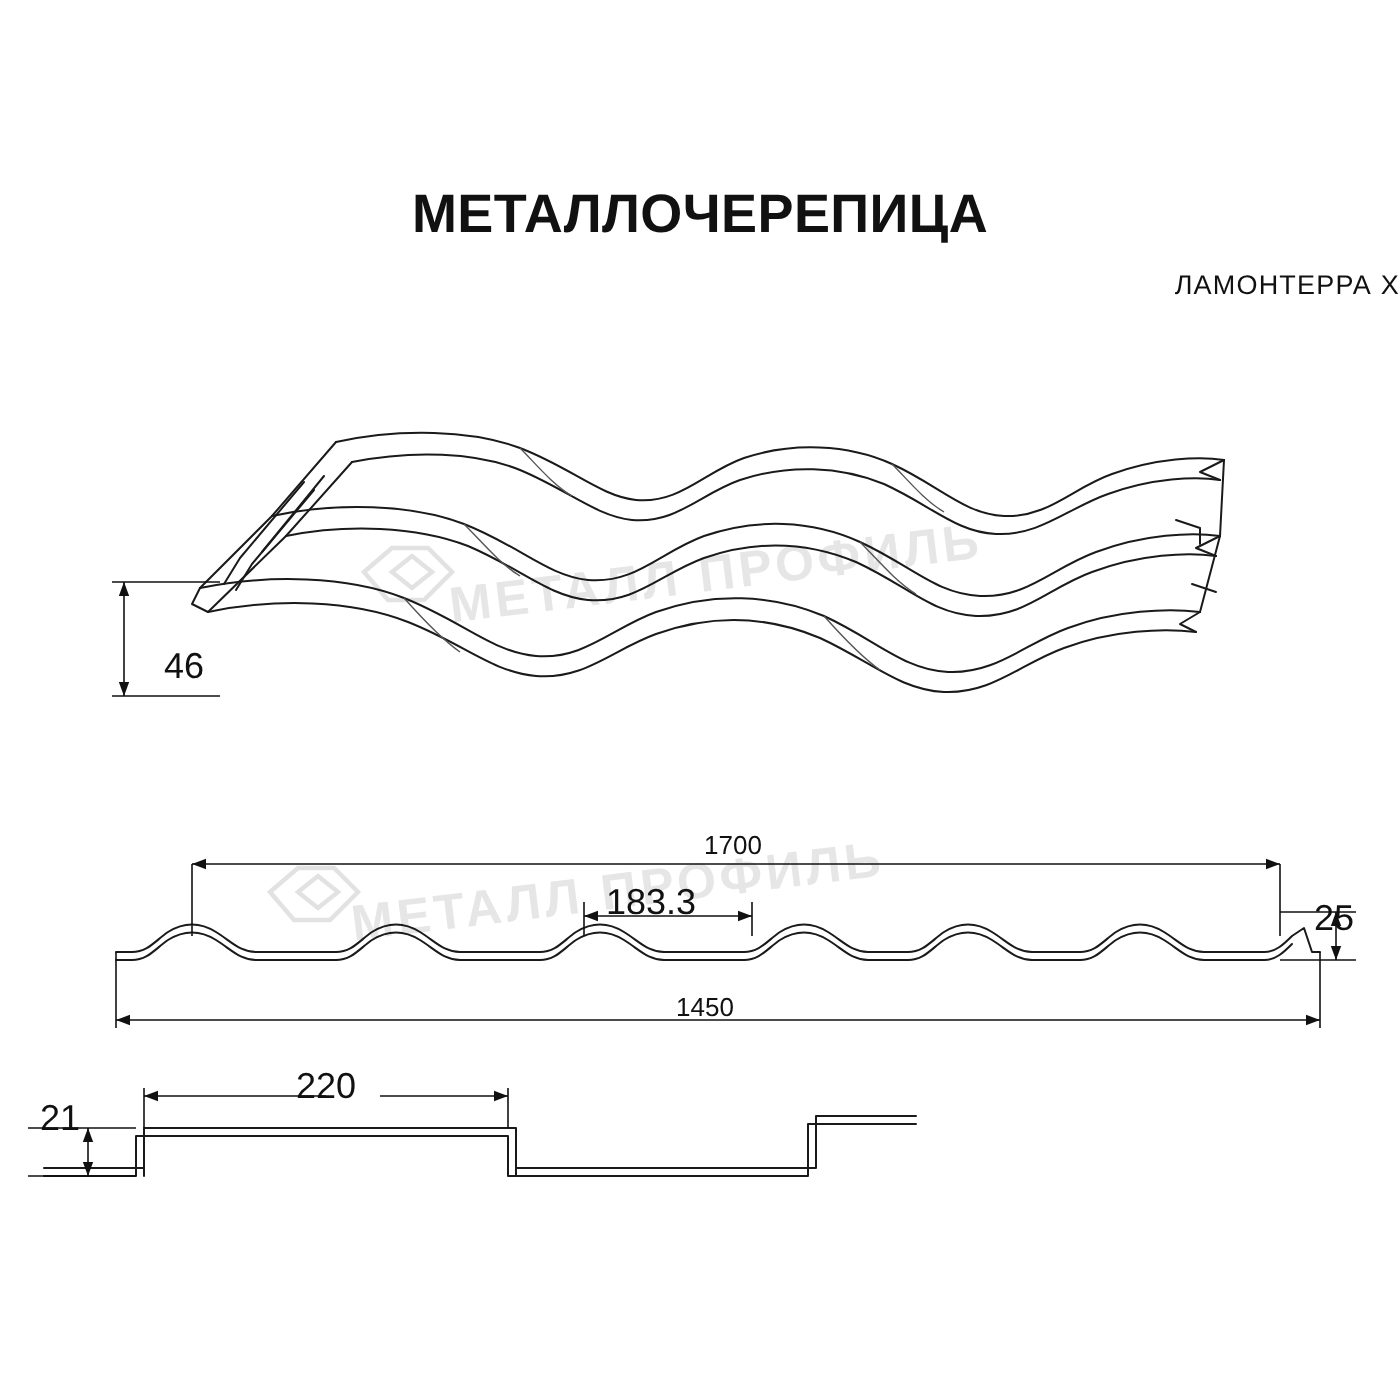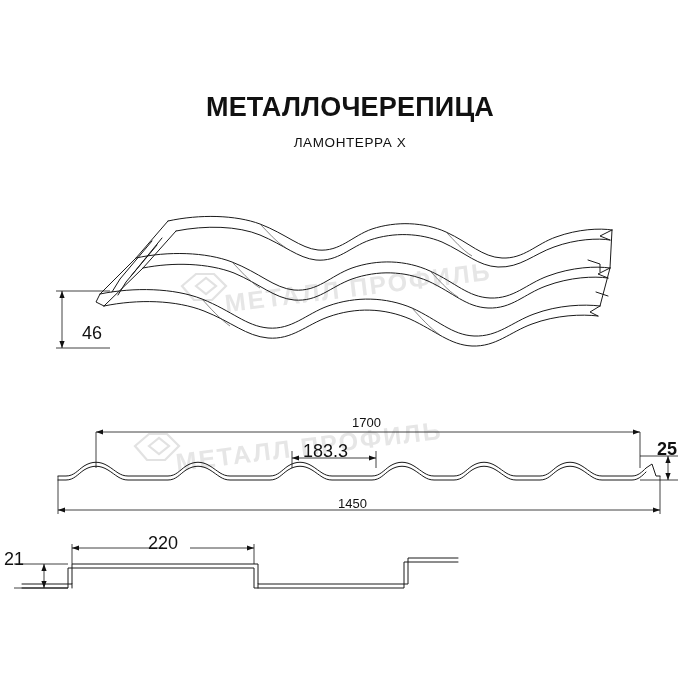--- a/index.html
+++ b/index.html
@@ -40,20 +40,21 @@
     color: #111111;
     margin: 0;
   }
   .sub-title {
     font-size: 13.5px;
     font-weight: normal;
     letter-spacing: 0.6px;
     line-height: 18px;
     color: #111111;
     margin: 12px 0 0 0;
+    text-align: right;
   }
 
   
   svg.layer {
     position: absolute;
     left: 0;
     top: 0;
     width: 700px;
     height: 700px;
     overflow: visible;
@@ -98,24 +99,24 @@
   .dimlabel {
     position: absolute;
     font-size: 18px;
     color: #111111;
     white-space: nowrap;
   }
   .dimlabel.big { font-size: 13px; }
   .lbl-46   { left: 82px;  top: 287px; }
   .lbl-1100 { left: 352px; top: 379px; }
   .lbl-1833 { left: 303px; top: 405px; }
-  .lbl-25   { left: 657px; top: 403px; font-weight: bold; }
+  .lbl-25   { left: 657px; top: 413px; }
   .lbl-1190 { left: 338px; top: 460px; }
   .lbl-350  { left: 148px; top: 497px; }
-  .lbl-21   { left: 4px;  top: 513px; }
+  .lbl-21   { left: 20px;  top: 513px; }
 </style>
 </head>
 <body>
 
 <div id="page">
 
   <div class="title-block">
     <div class="main-title">МЕТАЛЛОЧЕРЕПИЦА</div>
     <div class="sub-title">ЛАМОНТЕРРА X</div>
   </div>

